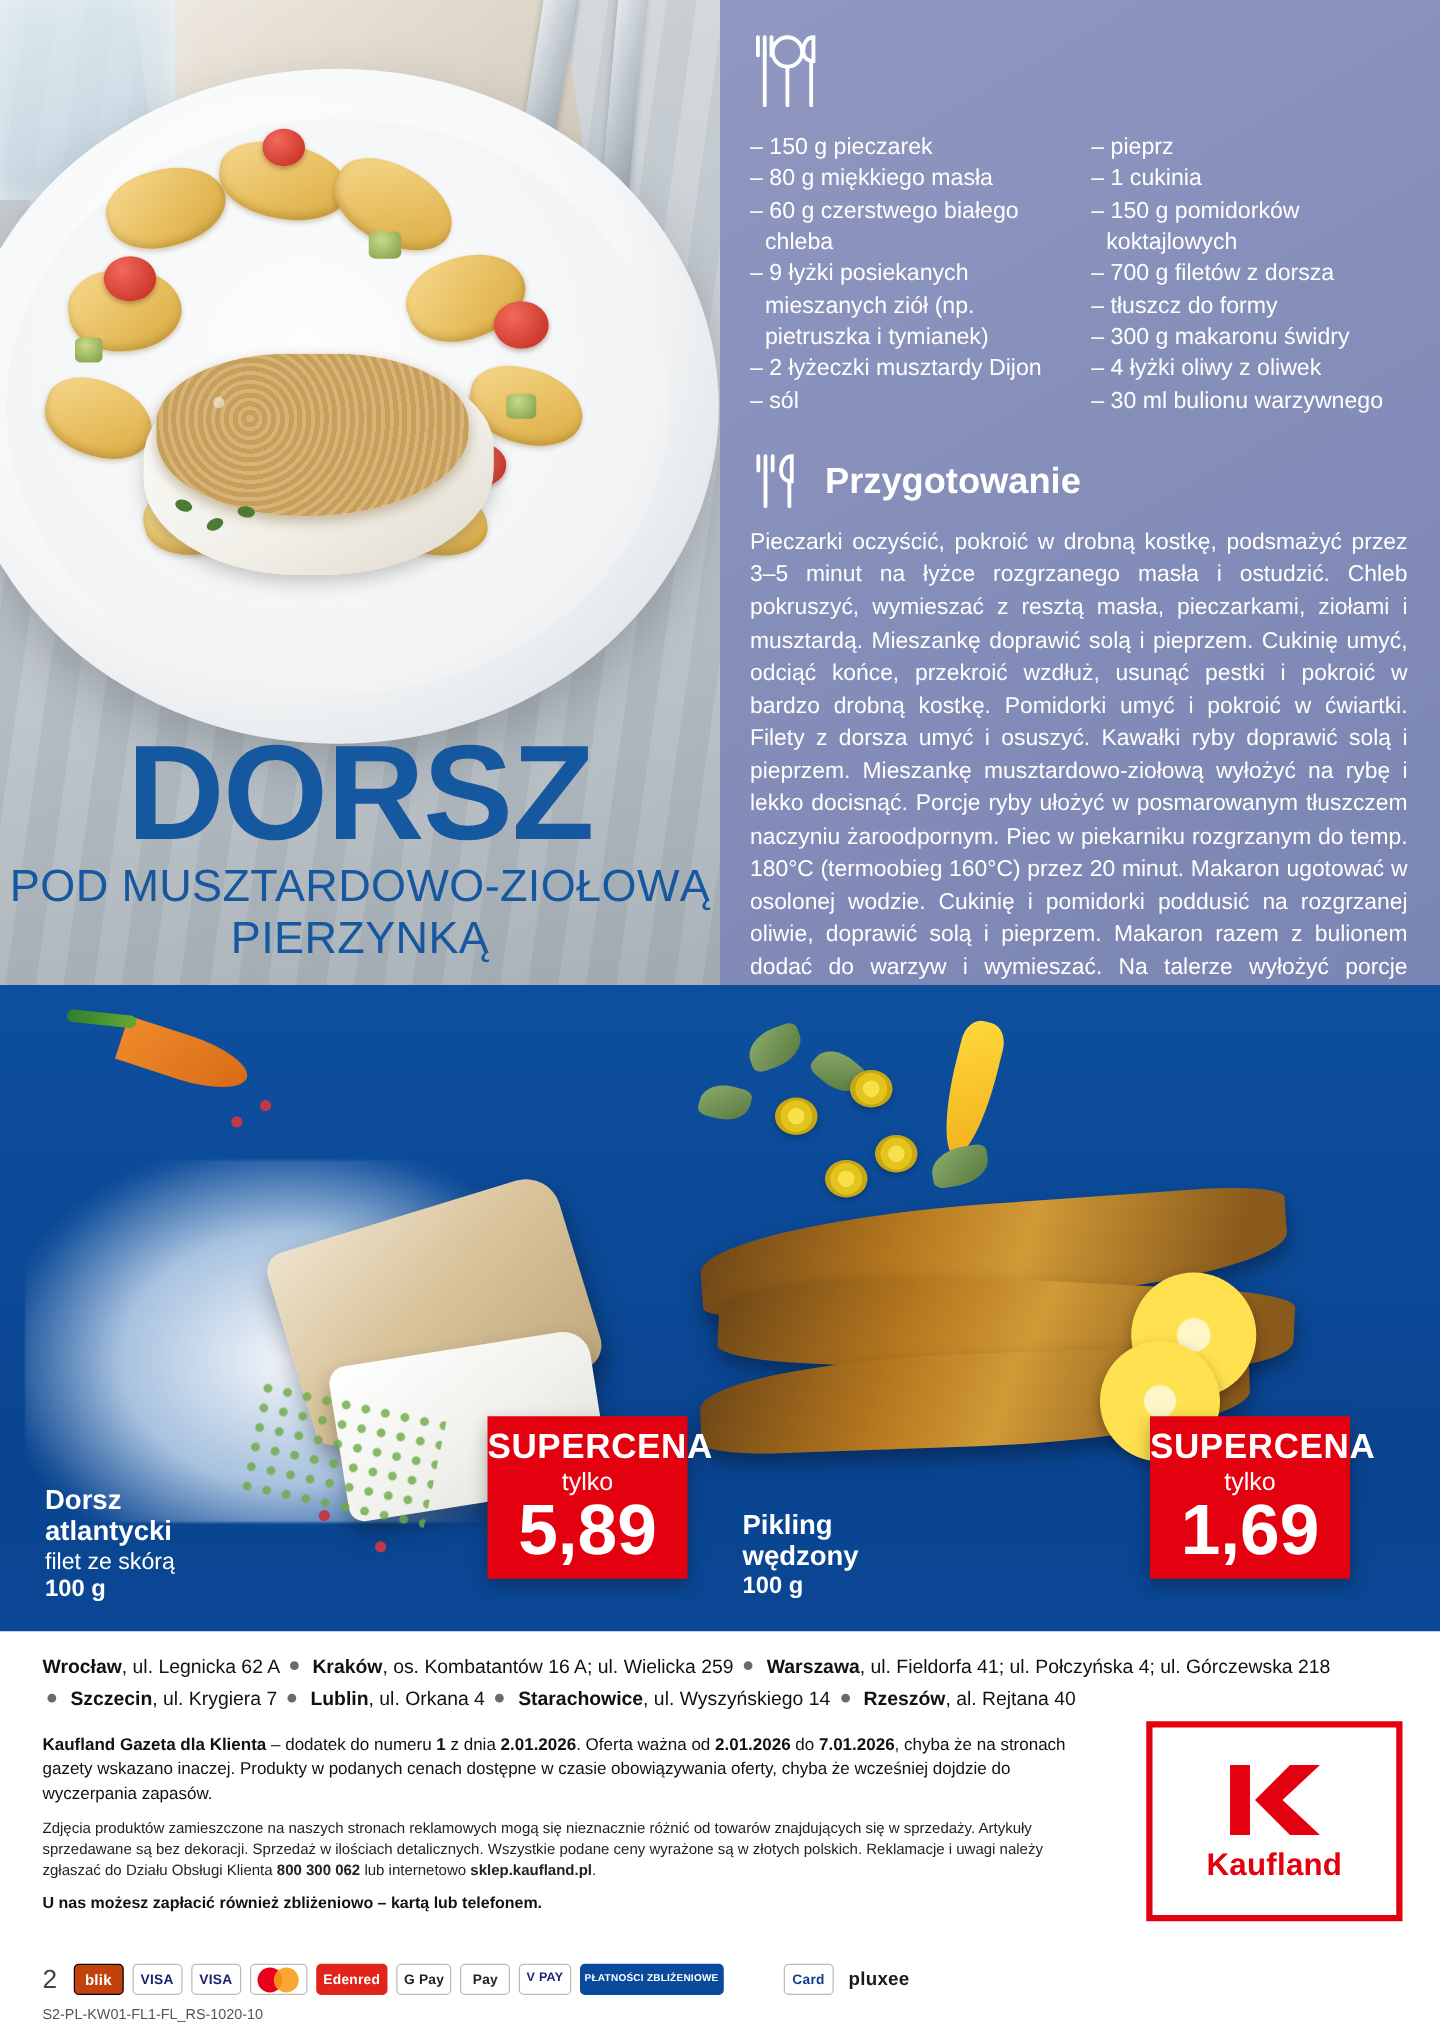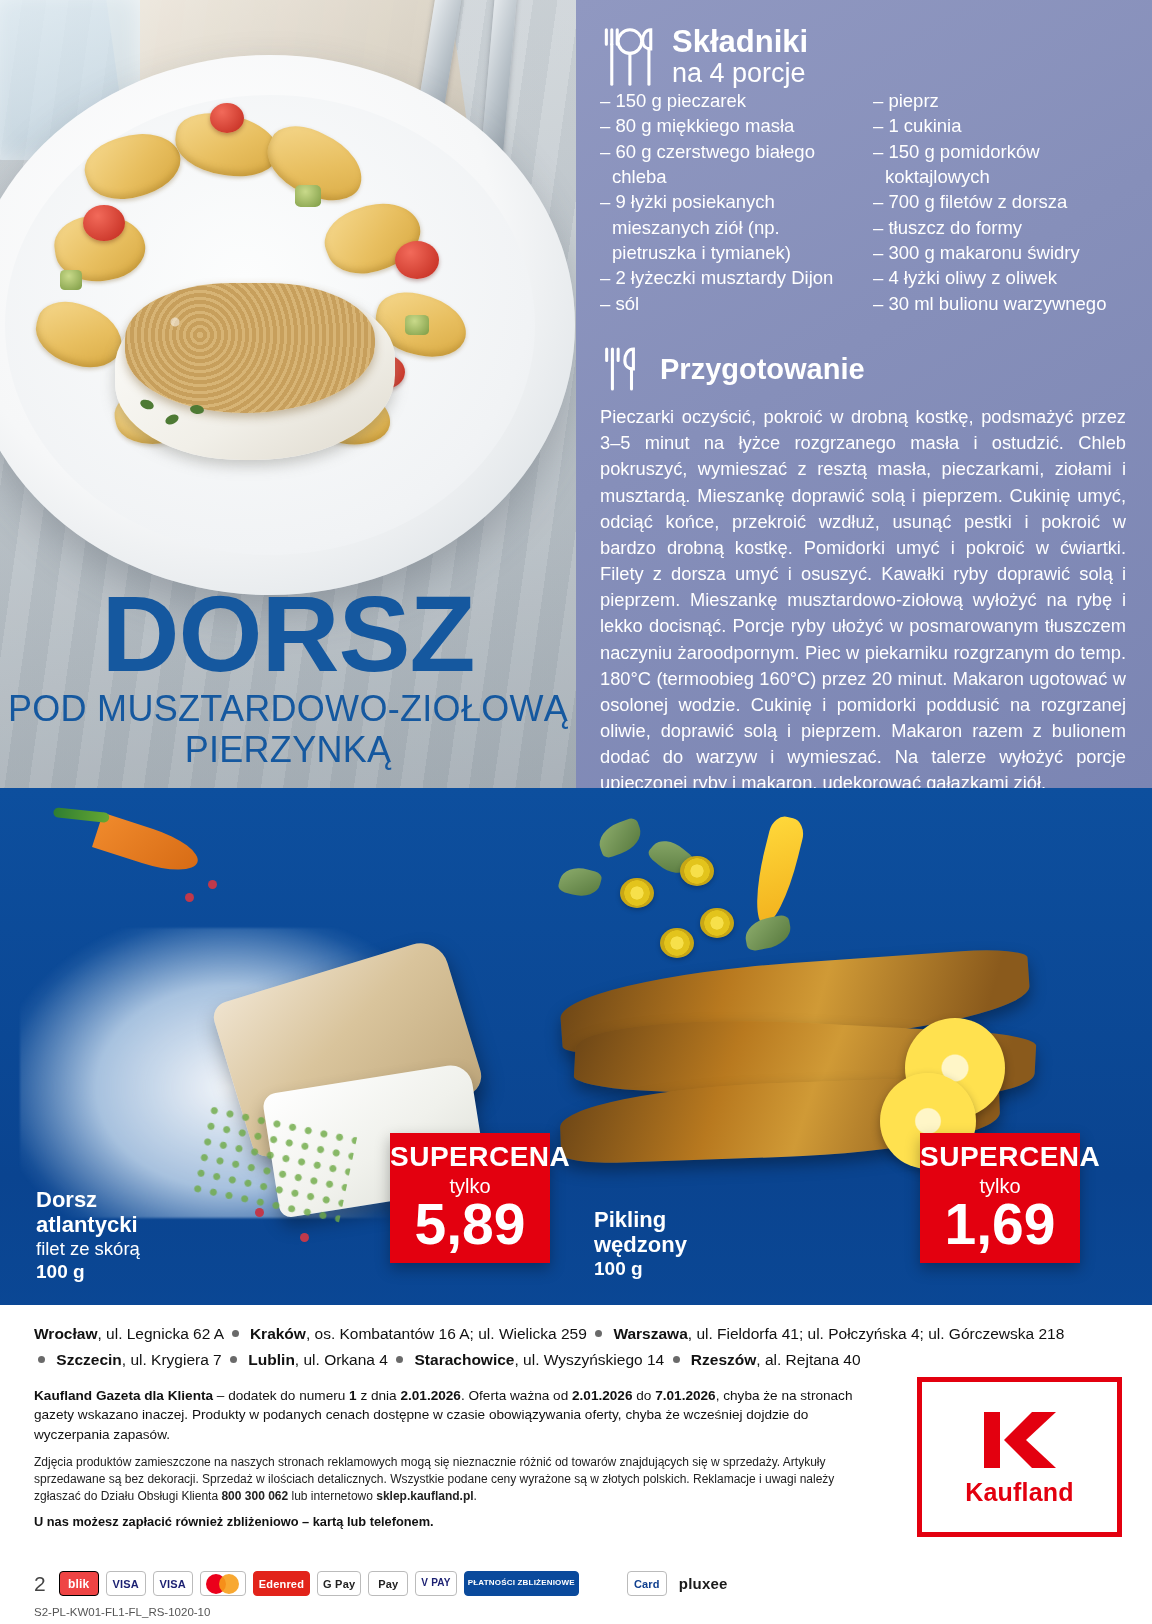--- a/index.html
+++ b/index.html
@@ -102,21 +102,21 @@
     background: linear-gradient(150deg,#9098c1 0%,#868fba 45%,#7b85b3 100%);
     color: #ffffff;
     padding: 26px 26px 20px 24px;
     position: relative;
   }
   .sect-head { display: flex; align-items: flex-start; gap: 14px; }
   .icon-sklad { width: 58px; height: 62px; flex: none; }
   .sect-title { font-size: 31px; font-weight: 700; line-height: 1.05; }
   .sect-title .small { display: block; font-size: 27px; font-weight: 400; }
 
-  .ingredients { display: flex; gap: 20px; }
+  .ingredients { display: flex; gap: 20px; margin-top: 16px; }
   .ing-col { width: 50%; }
   .ing-col li {
     list-style: none; font-size: 18.5px; line-height: 1.37; color: #fff;
     text-indent: -12px; padding-left: 12px;
   }
   .prep-head { display: flex; align-items: center; gap: 18px; margin-top: 30px; }
   .icon-prep { width: 42px; height: 46px; flex: none; }
   .prep-title { font-size: 29px; font-weight: 700; }
   .prep-text {
     margin-top: 12px; font-size: 18.3px; line-height: 1.43; color: #ffffff;
@@ -221,21 +221,21 @@
   .kauf-k { width: 80px; height: 64px; }
   .kauf-word { font-size: 25px; font-weight: 700; color: #e3000f; letter-spacing: .2px; }
 
   .payrow { position: absolute; left: 34px; bottom: 28px; display: flex; align-items: center; gap: 7px; }
   .pagenum { font-size: 21px; color: #444; margin-right: 6px; }
   .paychip {
     height: 25px; min-width: 40px; border-radius: 4px; background: #fff;
     border: 1px solid #bbb; display: flex; align-items: center; justify-content: center;
     font-size: 11px; font-weight: 700; color: #1a1a66; padding: 0 5px; letter-spacing: .2px;
   }
-  .chip-blik { background: #ef4444; color: #fff; border-color: #000; font-size: 12px; }
+  .chip-blik { background: #c2410c; color: #fff; border-color: #000; font-size: 12px; }
   .chip-visa { color: #1a1f71; }
   .chip-mc { background: #fff; }
   .mc-circles { position: relative; width: 34px; height: 20px; }
   .mc-circles i { position: absolute; top: 0; width: 20px; height: 20px; border-radius: 50%; }
   .mc-circles i:first-child { left: 0; background: #eb001b; }
   .mc-circles i:last-child { left: 13px; background: #f79e1b; opacity: .9; }
   .chip-edenred { background: #e2231a; color: #fff; border-color: #e2231a; font-size: 11px; }
   .chip-gpay, .chip-apay { color: #222; }
   .chip-v { color: #1a1f71; font-size: 10px; line-height: 1.05; text-align: center; }
   .chip-nfc { background: #0a4a9c; color: #fff; border-color: #0a4a9c; font-size: 8px; text-align: center; line-height: 1.05; padding: 0 3px; }
@@ -298,24 +298,20 @@
         <svg class="icon-sklad" viewBox="0 0 64 68">
           <g fill="none" stroke="#ffffff" stroke-width="3.4" stroke-linecap="round">
             <path d="M7 4 L7 20 M13 4 L13 20 M19 4 L19 20"></path>
             <path d="M13 20 L13 64"></path>
             <circle cx="33" cy="17" r="13"></circle>
             <path d="M33 30 L33 64"></path>
             <path d="M56 4 C50 4 47 10 47 16 C47 22 51 25 56 25 L56 4 Z"></path>
             <path d="M54 25 L54 64"></path>
           </g>
         </svg>
-        <div class="sect-title">
-          <span>Składniki</span>
-          <span class="small">na 4 porcje</span>
-        </div>
       </div>
 
       <div class="ingredients">
         <ul class="ing-col">
           <li>– 150 g pieczarek</li>
           <li>– 80 g miękkiego masła</li>
           <li>– 60 g czerstwego białego chleba</li>
           <li>– 9 łyżki posiekanych mieszanych ziół (np. pietruszka i tymianek)</li>
           <li>– 2 łyżeczki musztardy Dijon</li>
           <li>– sól</li>

